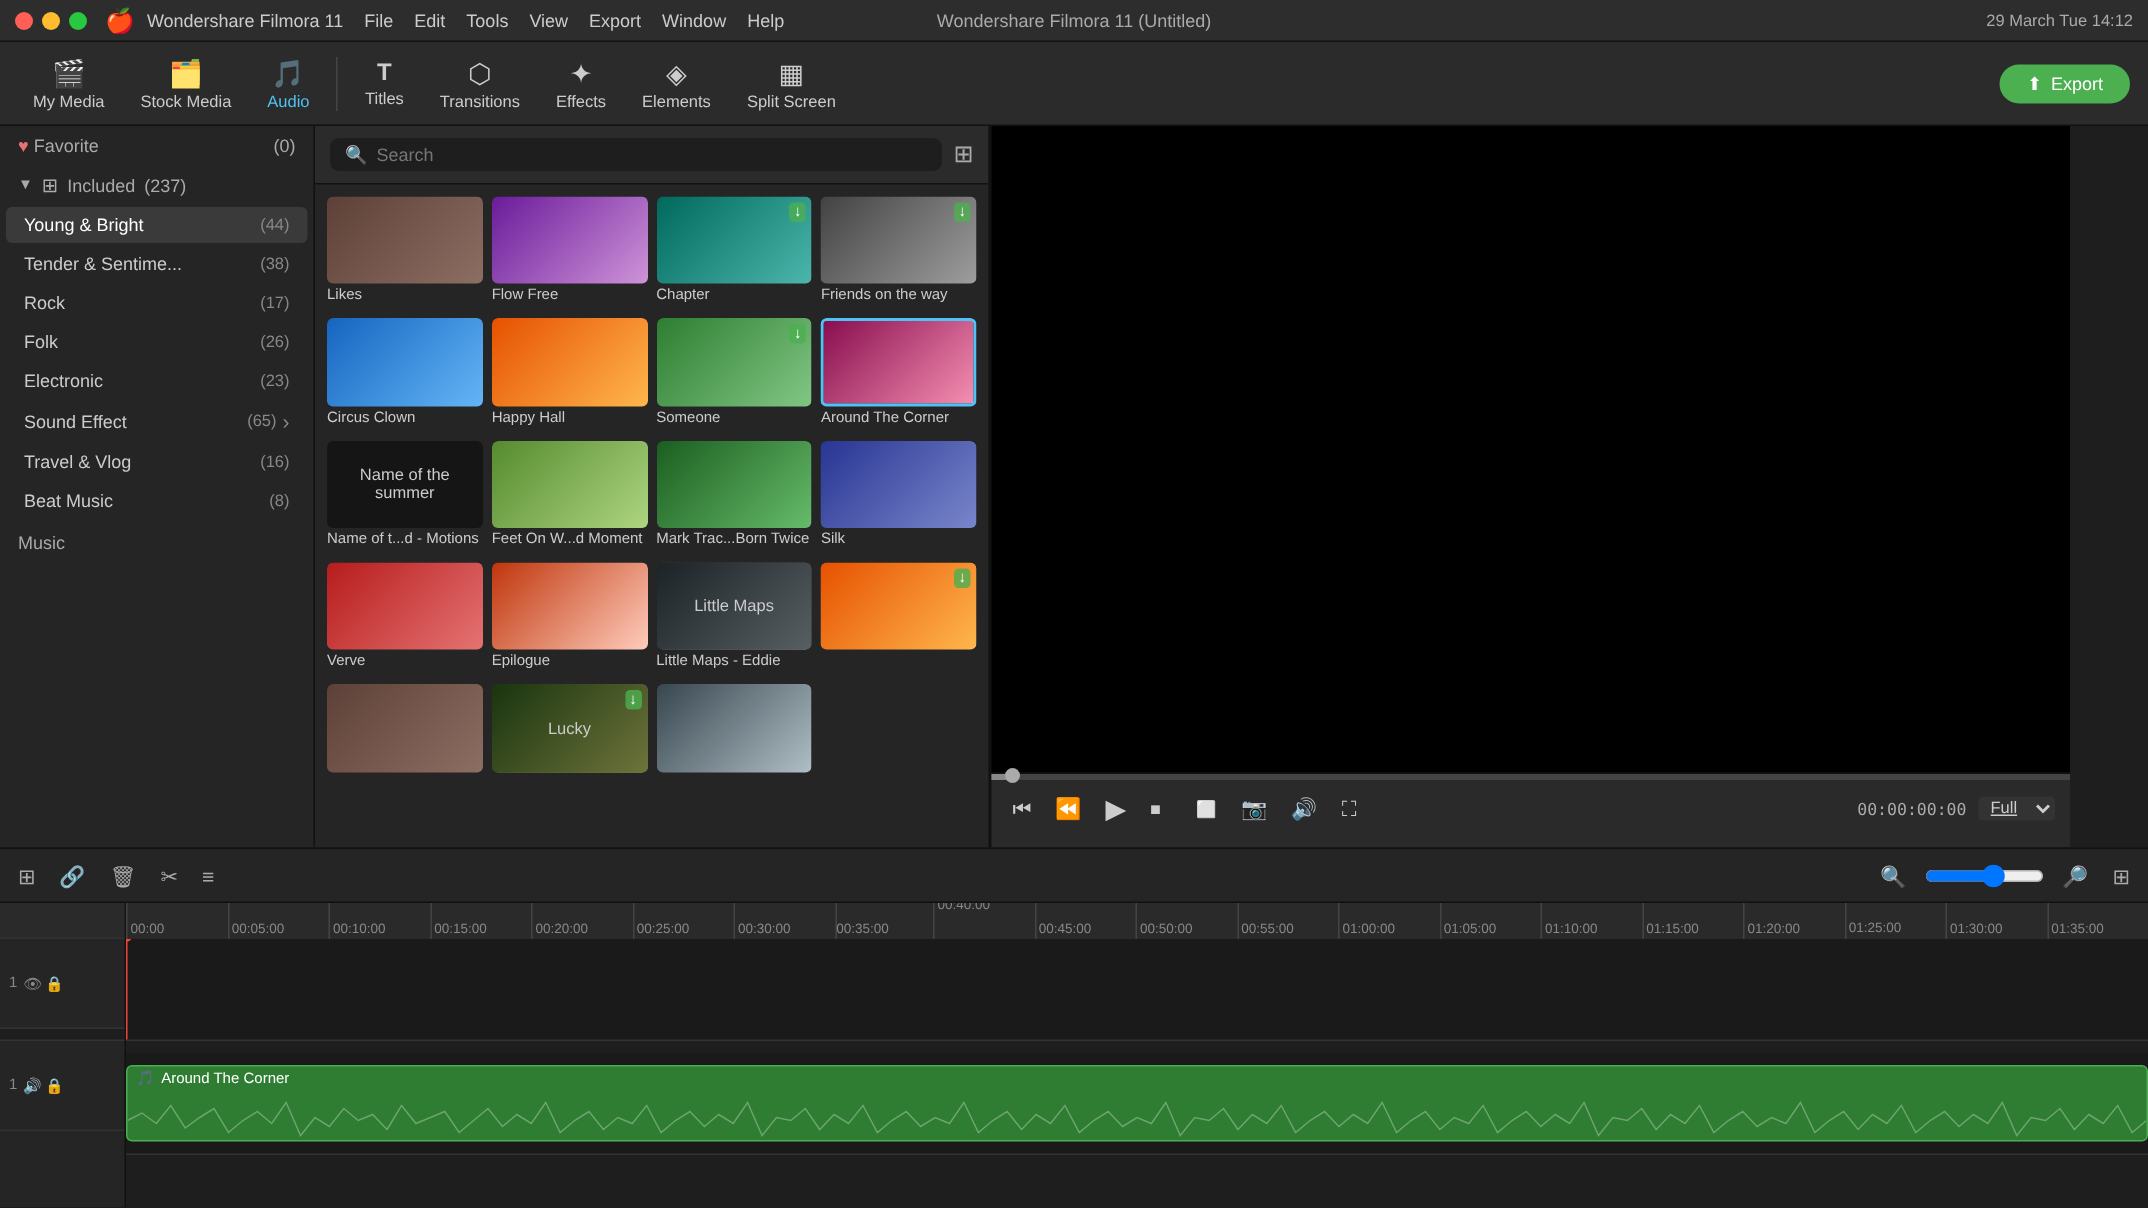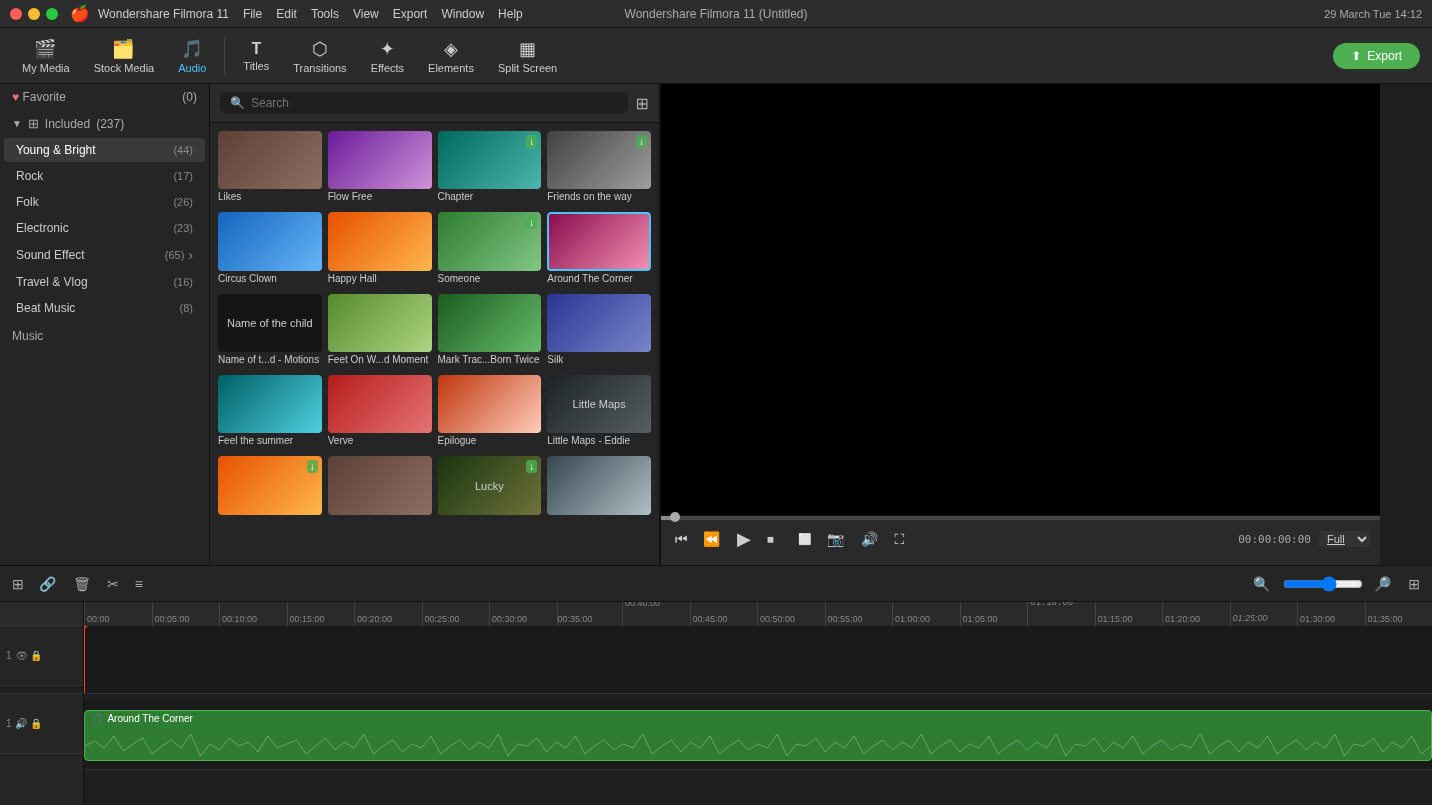--- a/index.html
+++ b/index.html
@@ -192,20 +192,24 @@
             <span class="arrow">▼</span>
             <span style="font-size:13px;">⊞</span>
             <span>Included</span>
             <span class="count">(237)</span>
           </div>
           <div class="sidebar-item active">
             <span>Young &amp; Bright</span>
             <span class="count">(44)</span>
           </div>
           <div class="sidebar-item">
+            <span>Tender &amp; Sentime...</span>
+            <span class="count">(38)</span>
+          </div>
+          <div class="sidebar-item">
             <span>Rock</span>
             <span class="count">(17)</span>
           </div>
           <div class="sidebar-item">
             <span>Folk</span>
             <span class="count">(26)</span>
           </div>
           <div class="sidebar-item">
             <span>Electronic</span>
             <span class="count">(23)</span>
@@ -272,39 +276,35 @@
                   <span class="thumb-download2">↓</span>
                 </div>
                 <div class="thumb-label">Someone</div>
               </div>
               <div class="media-item selected">
                 <div class="thumb thumb-pink"></div>
                 <div class="thumb-label">Around The Corner</div>
               </div>
               <div class="media-item">
                 <div class="thumb thumb-text">
-                  <div class="thumb-text" style="position: absolute; inset: 0px; display: flex; align-items: center; justify-content: center; font-size: 11px; color: rgb(204, 204, 204); background: rgba(0, 0, 0, 0.5); padding: 4px; text-align: center;">Name of the child</div>
+                  <div class="thumb-text" style="position: absolute; inset: 0px; display: flex; align-items: center; justify-content: center; font-size: 11px; color: rgb(204, 204, 204); background: rgba(0, 0, 0, 0.5); padding: 4px; text-align: center;">Name of the summer</div>
                 </div>
                 <div class="thumb-label">Name of t...d - Motions</div>
               </div>
               <div class="media-item">
                 <div class="thumb thumb-olive"></div>
                 <div class="thumb-label">Feet On W...d Moment</div>
               </div>
               <div class="media-item">
                 <div class="thumb thumb-darkgreen"></div>
                 <div class="thumb-label">Mark Trac...Born Twice</div>
               </div>
               <div class="media-item">
                 <div class="thumb thumb-indigo"></div>
                 <div class="thumb-label">Silk</div>
-              </div>
-              <div class="media-item">
-                <div class="thumb thumb-cyan"></div>
-                <div class="thumb-label">Feel the summer</div>
               </div>
               <div class="media-item">
                 <div class="thumb thumb-red"></div>
                 <div class="thumb-label">Verve</div>
               </div>
               <div class="media-item">
                 <div class="thumb thumb-warm"></div>
                 <div class="thumb-label">Epilogue</div>
               </div>
               <div class="media-item">
@@ -411,24 +411,24 @@
             <div class="ruler-mark" style="font-size: 9px; color: rgb(136, 136, 136); flex: 1 1 0%; text-align: left; padding-left: 2px; border-left: 1px solid rgb(68, 68, 68); height: 100%; display: flex; align-items: flex-end; padding-bottom: 2px;">00:20:00</div>
             <div class="ruler-mark" style="font-size: 9px; color: rgb(136, 136, 136); flex: 1 1 0%; text-align: left; padding-left: 2px; border-left: 1px solid rgb(68, 68, 68); height: 100%; display: flex; align-items: flex-end; padding-bottom: 2px;">00:25:00</div>
             <div class="ruler-mark" style="font-size: 9px; color: rgb(136, 136, 136); flex: 1 1 0%; text-align: left; padding-left: 2px; border-left: 1px solid rgb(68, 68, 68); height: 100%; display: flex; align-items: flex-end; padding-bottom: 2px;">00:30:00</div>
             <div class="ruler-mark" style="font-size: 9px; color: rgb(136, 136, 136); flex: 1 1 0%; text-align: left; padding-left: 0; border-left: 1px solid rgb(68, 68, 68); height: 100%; display: flex; align-items: flex-end; padding-bottom: 2px;">00:35:00</div>
             <div class="ruler-mark" style="font-size: 9px; color: rgb(136, 136, 136); flex: 1 1 0%; text-align: left; padding-left: 2px; border-left: 1px solid rgb(68, 68, 68); height: 100%; display: flex; align-items: flex-end; padding-bottom: 18px;">00:40:00</div>
             <div class="ruler-mark" style="font-size: 9px; color: rgb(136, 136, 136); flex: 1 1 0%; text-align: left; padding-left: 2px; border-left: 1px solid rgb(68, 68, 68); height: 100%; display: flex; align-items: flex-end; padding-bottom: 2px;">00:45:00</div>
             <div class="ruler-mark" style="font-size: 9px; color: rgb(136, 136, 136); flex: 1 1 0%; text-align: left; padding-left: 2px; border-left: 1px solid rgb(68, 68, 68); height: 100%; display: flex; align-items: flex-end; padding-bottom: 2px;">00:50:00</div>
             <div class="ruler-mark" style="font-size: 9px; color: rgb(136, 136, 136); flex: 1 1 0%; text-align: left; padding-left: 2px; border-left: 1px solid rgb(68, 68, 68); height: 100%; display: flex; align-items: flex-end; padding-bottom: 2px;">00:55:00</div>
             <div class="ruler-mark" style="font-size: 9px; color: rgb(136, 136, 136); flex: 1 1 0%; text-align: left; padding-left: 2px; border-left: 1px solid rgb(68, 68, 68); height: 100%; display: flex; align-items: flex-end; padding-bottom: 2px;">01:00:00</div>
             <div class="ruler-mark" style="font-size: 9px; color: rgb(136, 136, 136); flex: 1 1 0%; text-align: left; padding-left: 2px; border-left: 1px solid rgb(68, 68, 68); height: 100%; display: flex; align-items: flex-end; padding-bottom: 2px;">01:05:00</div>
-            <div class="ruler-mark" style="font-size: 9px; color: rgb(136, 136, 136); flex: 1 1 0%; text-align: right; padding-left: 2px; border-left: 1px solid rgb(68, 68, 68); height: 100%; display: flex; align-items: flex-end; padding-bottom: 18px; font-family: Liberation Mono, monospace;">01:10:00</div>
+            <div class="ruler-mark" style="font-size: 9px; color: rgb(136, 136, 136); flex: 1 1 0%; text-align: right; padding-left: 2px; border-left: 1px solid rgb(68, 68, 68); height: 100%; display: flex; align-items: flex-end; padding-bottom: 2px;">01:10:00</div>
             <div class="ruler-mark" style="font-size: 9px; color: rgb(136, 136, 136); flex: 1 1 0%; text-align: left; padding-left: 2px; border-left: 1px solid rgb(68, 68, 68); height: 100%; display: flex; align-items: flex-end; padding-bottom: 2px;">01:15:00</div>
             <div class="ruler-mark" style="font-size: 9px; color: rgb(136, 136, 136); flex: 1 1 0%; text-align: left; padding-left: 2px; border-left: 1px solid rgb(68, 68, 68); height: 100%; display: flex; align-items: flex-end; padding-bottom: 2px;">01:20:00</div>
-            <div class="ruler-mark" style="font-size: 9px; color: rgb(136, 136, 136); flex: 1 1 0%; text-align: left; padding-left: 2px; border-left: 1px solid rgb(68, 68, 68); height: 100%; display: flex; align-items: flex-end; padding-bottom: 3px; font-style: italic;">01:25:00</div>
+            <div class="ruler-mark" style="font-size: 9px; color: rgb(136, 136, 136); flex: 1 1 0%; text-align: left; padding-left: 2px; border-left: 1px solid rgb(68, 68, 68); height: 100%; display: flex; align-items: flex-end; padding-bottom: 3px;">01:25:00</div>
             <div class="ruler-mark" style="font-size: 9px; color: rgb(136, 136, 136); flex: 1 1 0%; text-align: left; padding-left: 2px; border-left: 1px solid rgb(68, 68, 68); height: 100%; display: flex; align-items: flex-end; padding-bottom: 2px;">01:30:00</div>
             <div class="ruler-mark" style="font-size: 9px; color: rgb(136, 136, 136); flex: 1 1 0%; text-align: left; padding-left: 2px; border-left: 1px solid rgb(68, 68, 68); height: 100%; display: flex; align-items: flex-end; padding-bottom: 2px;">01:35:00</div>
           </div>
         <div class="timeline-tracks">
           <div class="track-row" style="height:68px; background:#1a1a1a;">
             <div class="playhead"></div>
           </div>
           <div style="height:8px; background:#1e1e1e;"></div>
           <div class="track-row" style="height:68px; background:#1a1a1a;">
             <div class="audio-clip">

